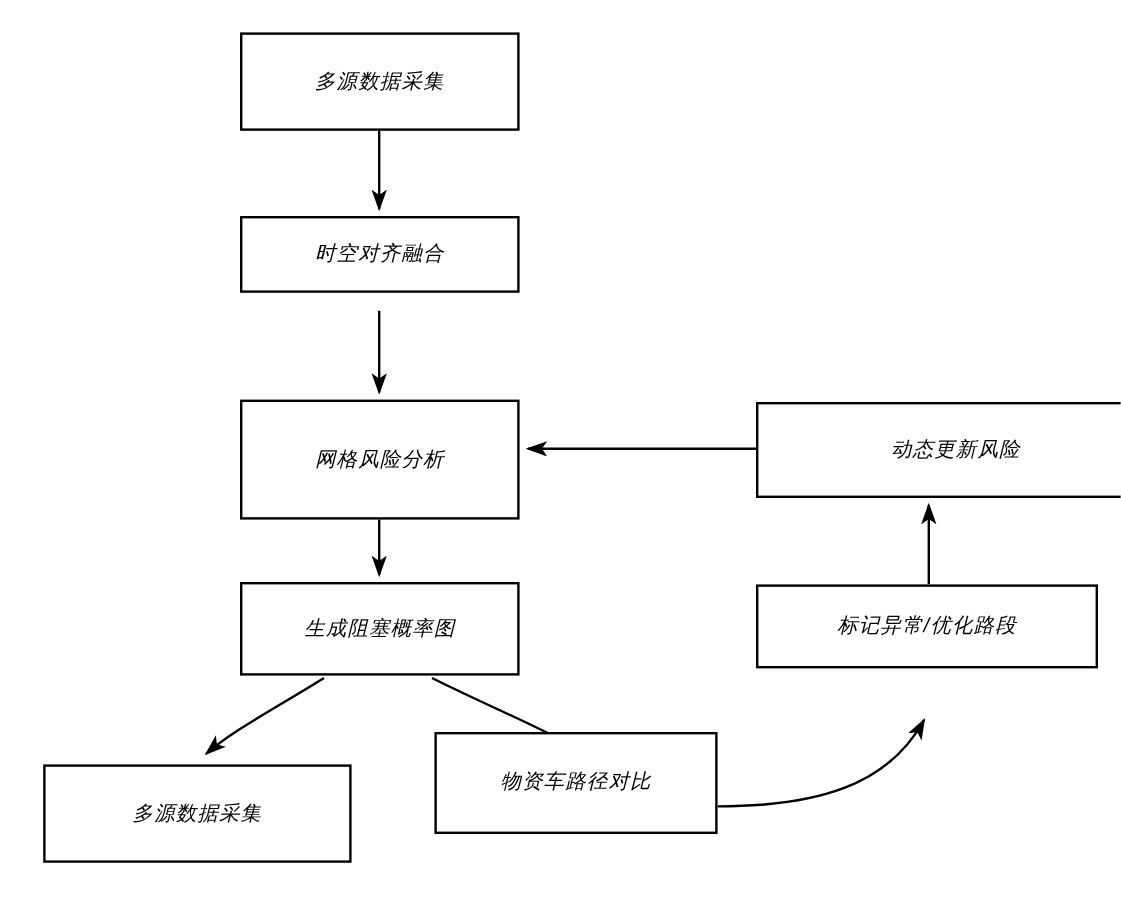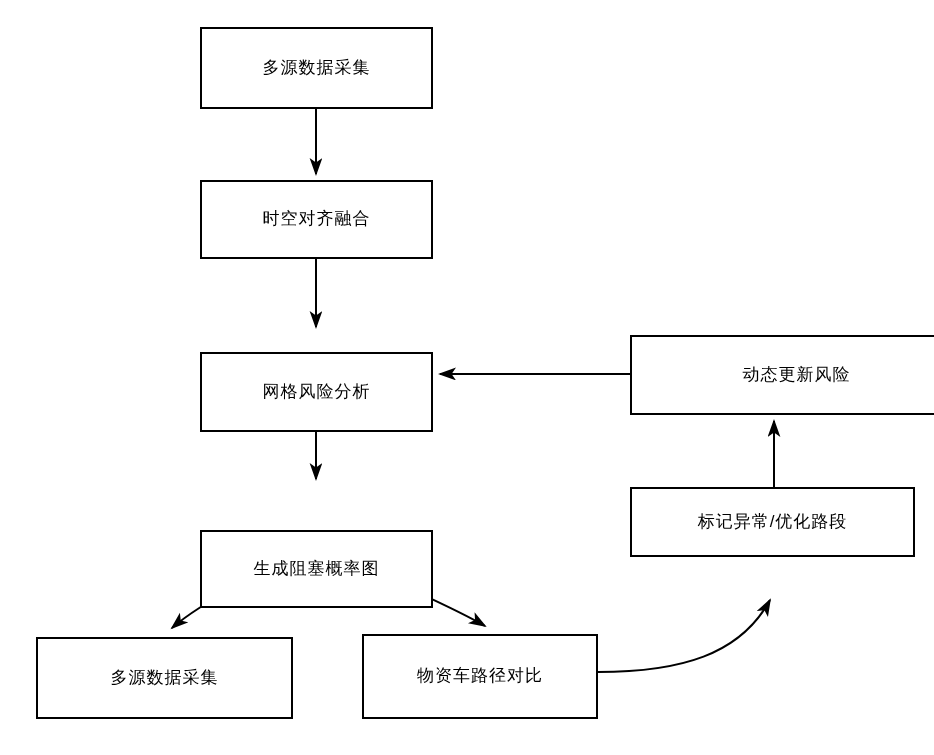--- a/index.html
+++ b/index.html
@@ -23,20 +23,21 @@
     border: 2px solid #000000;
     background: #ffffff;
     display: flex;
     align-items: center;
     justify-content: center;
     text-align: center;
     color: #000000;
     font-size: 17px;
     letter-spacing: 1px;
     line-height: 1.2;
+    font-style: italic;
   }
   .node span {
     display: block;
     padding: 0 6px;
   }
   svg.edges {
     position: absolute;
     left: 0;
     top: 0;
     width: 934px;
@@ -70,37 +71,37 @@
 
     <line x1="774" y1="487" x2="774" y2="421" stroke="#000000" stroke-width="2" marker-end="url(#arrow)"></line>
 
     <line x1="630" y1="374" x2="440" y2="374" stroke="#000000" stroke-width="2" marker-end="url(#arrow)"></line>
   </svg>
 
   <div class="node" style="left:200px; top:27px; width:233px; height:82px;">
     <span>多源数据采集</span>
   </div>
 
-  <div class="node" style="left:200px; top:180px; width:233px; height:79px;align-items:center;">
+  <div class="node" style="left:200px; top:180px; width:233px; height:64px;align-items:center;">
     <span>时空对齐融合</span>
   </div>
 
-  <div class="node" style="left:200px; top:352px; width:233px; height:80px;text-align:right;">
+  <div class="node" style="left:200px; top:333px; width:233px; height:100px;text-align:right;">
     <span>网格风险分析</span>
   </div>
 
-  <div class="node" style="left:200px; top:485px; width:233px; height:78px;margin-top:45px;">
+  <div class="node" style="left:200px; top:485px; width:233px; height:78px;">
     <span>生成阻塞概率图</span>
   </div>
 
   <div class="node" style="left:36px; top:637px; width:257px; height:82px;">
     <span>多源数据采集</span>
   </div>
 
-  <div class="node" style="left:362px; top:634px; width:236px; height:85px;">
+  <div class="node" style="left:362px; top:610px; width:236px; height:85px;">
     <span>物资车路径对比</span>
   </div>
 
   <div class="node" style="left:630px; top:487px; width:285px; height:70px;">
     <span>标记异常/优化路段</span>
   </div>
 
   <div class="node" style="left:630px; top:335px; width:333px; height:80px;">
     <span>动态更新风险</span>
   </div>

